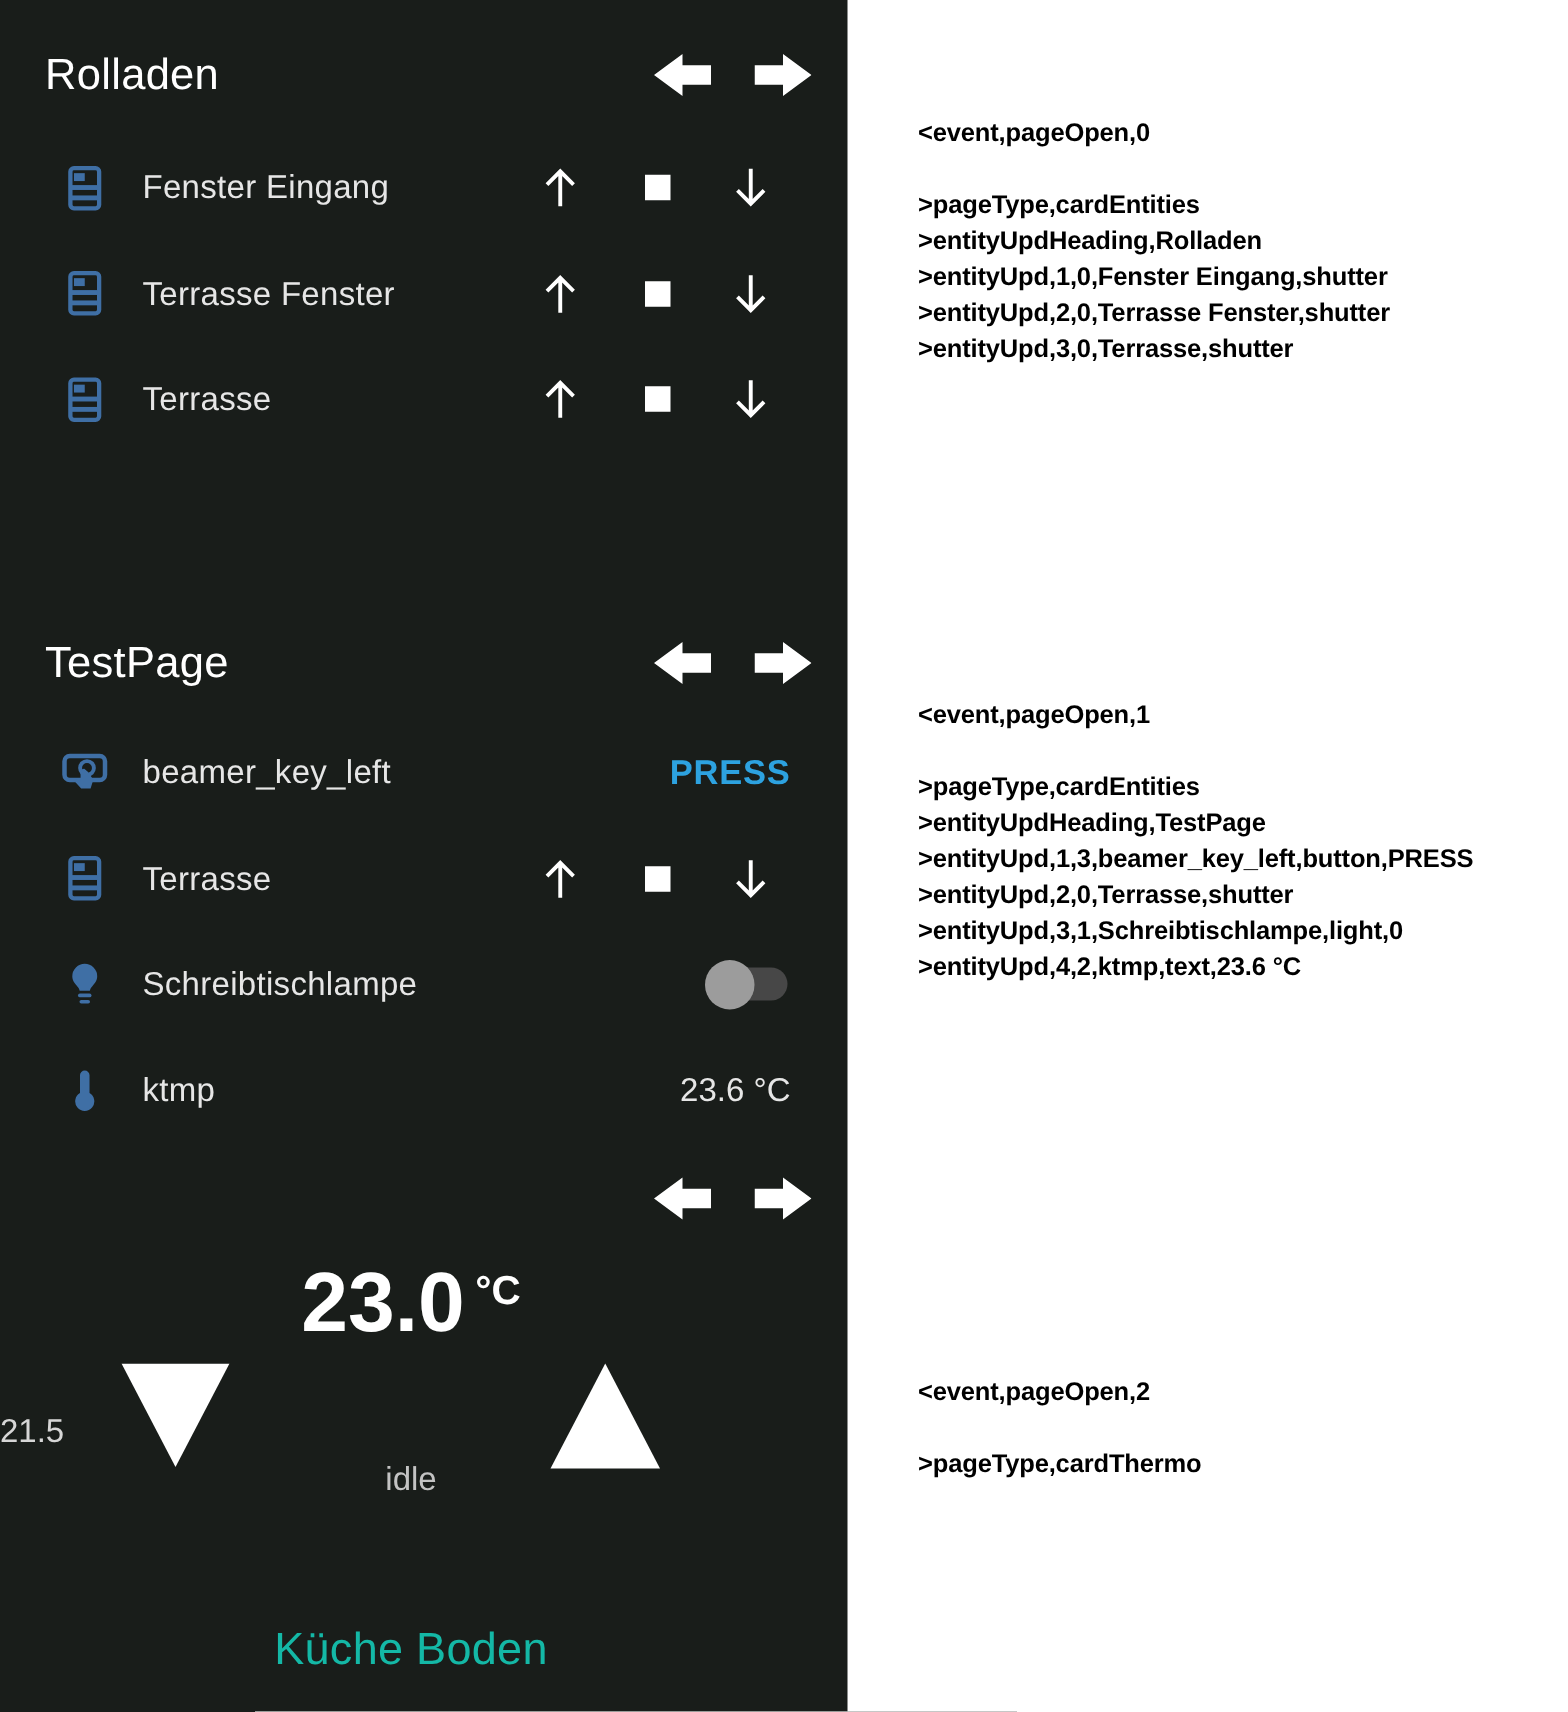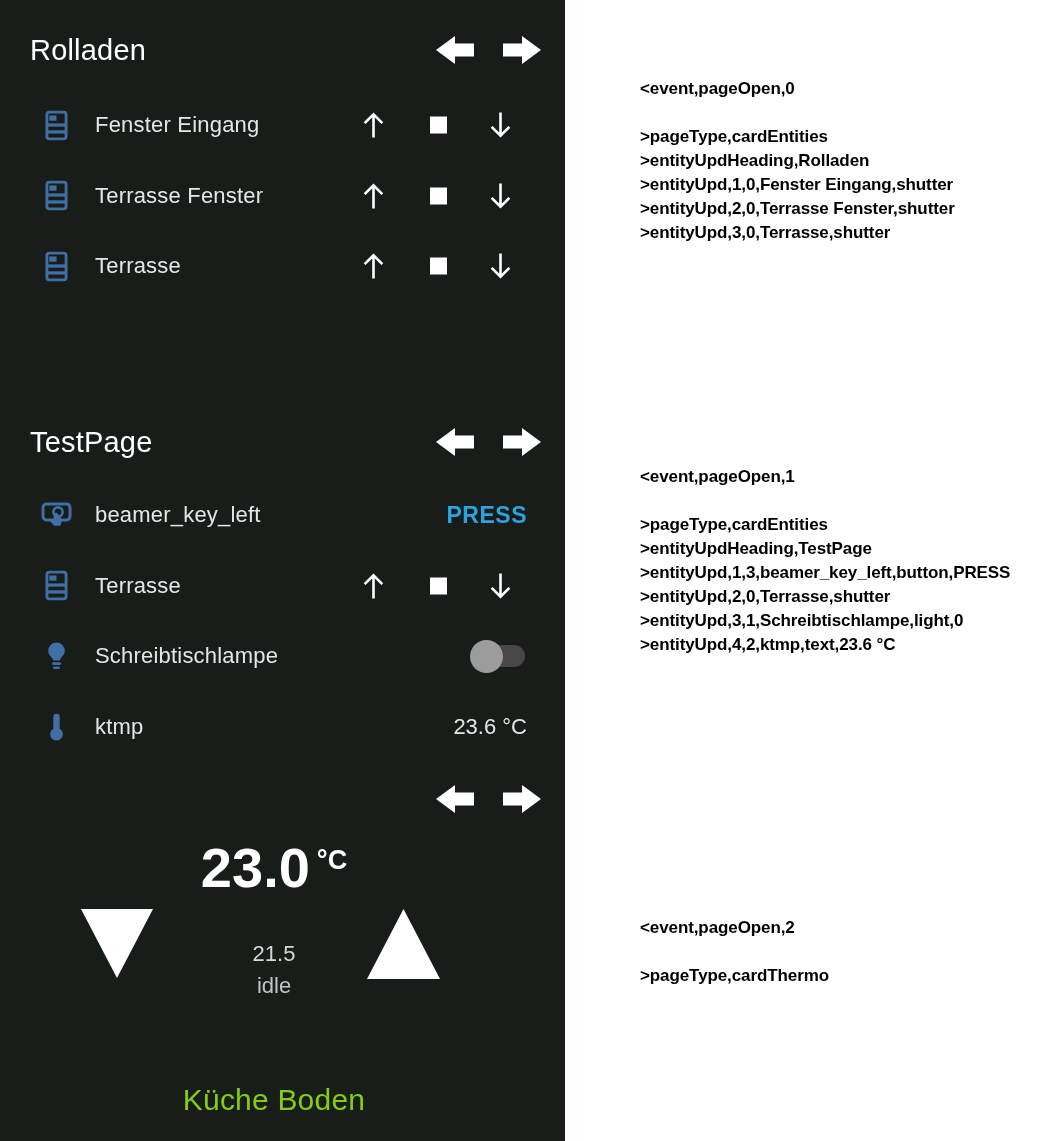--- a/index.html
+++ b/index.html
@@ -33,32 +33,32 @@
     font-size:23px;font-weight:600;color:var(--press_blue);letter-spacing:.5px;cursor:pointer;}
   .evalue{position:absolute;right:38px;top:50%;transform:translateY(-50%);
     font-size:22px;color:var(--label);white-space:pre;}
   .toggle{position:absolute;right:40px;top:50%;transform:translateY(-50%);width:55px;height:34px;cursor:pointer;}
   .toggle .track{position:absolute;right:0;top:6px;width:48px;height:22px;border-radius:11px;background:var(--toggle_track);}
   .toggle .knob{position:absolute;left:0;top:.5px;width:33px;height:33px;border-radius:50%;background:var(--toggle_knob);}
 
   .thermo-temp{position:absolute;top:840px;left:0;width:548px;text-align:center;color:#fff;white-space:nowrap;}
   .t-val{font-size:56px;font-weight:700;line-height:1;}
   .t-unit{font-size:27px;font-weight:700;vertical-align:top;position:relative;top:5px;margin-left:7px;}
-  .thermo-set{position:absolute;top:941px;left:0;width:548px;text-align:center;font-size:22px;color:#d6d6d6;}
+  .thermo-set{position:absolute;top:941px;left:0;width:548px;font-size:22px;color:#d6d6d6;}
   .thermo-state{position:absolute;top:973px;left:0;width:548px;text-align:center;font-size:22px;color:#c3c3c3;}
   .tri{position:absolute;cursor:pointer;}
   .tri svg{display:block;fill:#fff;}
   .tri-down{left:80px;top:909px;}
   .tri-up{left:366px;top:908px;}
   .thermo-title{position:absolute;top:1083px;left:0;width:548px;text-align:center;
-    font-size:30px;color:#84cc16;letter-spacing:.2px;}
+    font-size:30px;color:#14b8a6;letter-spacing:.2px;}
 
   .logblock{position:absolute;left:612px;color:var(--log_text);font-size:17px;font-weight:700;
     line-height:24px;white-space:pre;letter-spacing:-.1px;}
-  .logline{min-height:24px;margin-left:28px;}
+  .logline{min-height:24px;}
 </style>
 </head>
 <body>
 
 <div class="screen">
 
   <div class="panel">
 
     <section>
       <h1 class="heading" style="top:33px;">Rolladen</h1>

